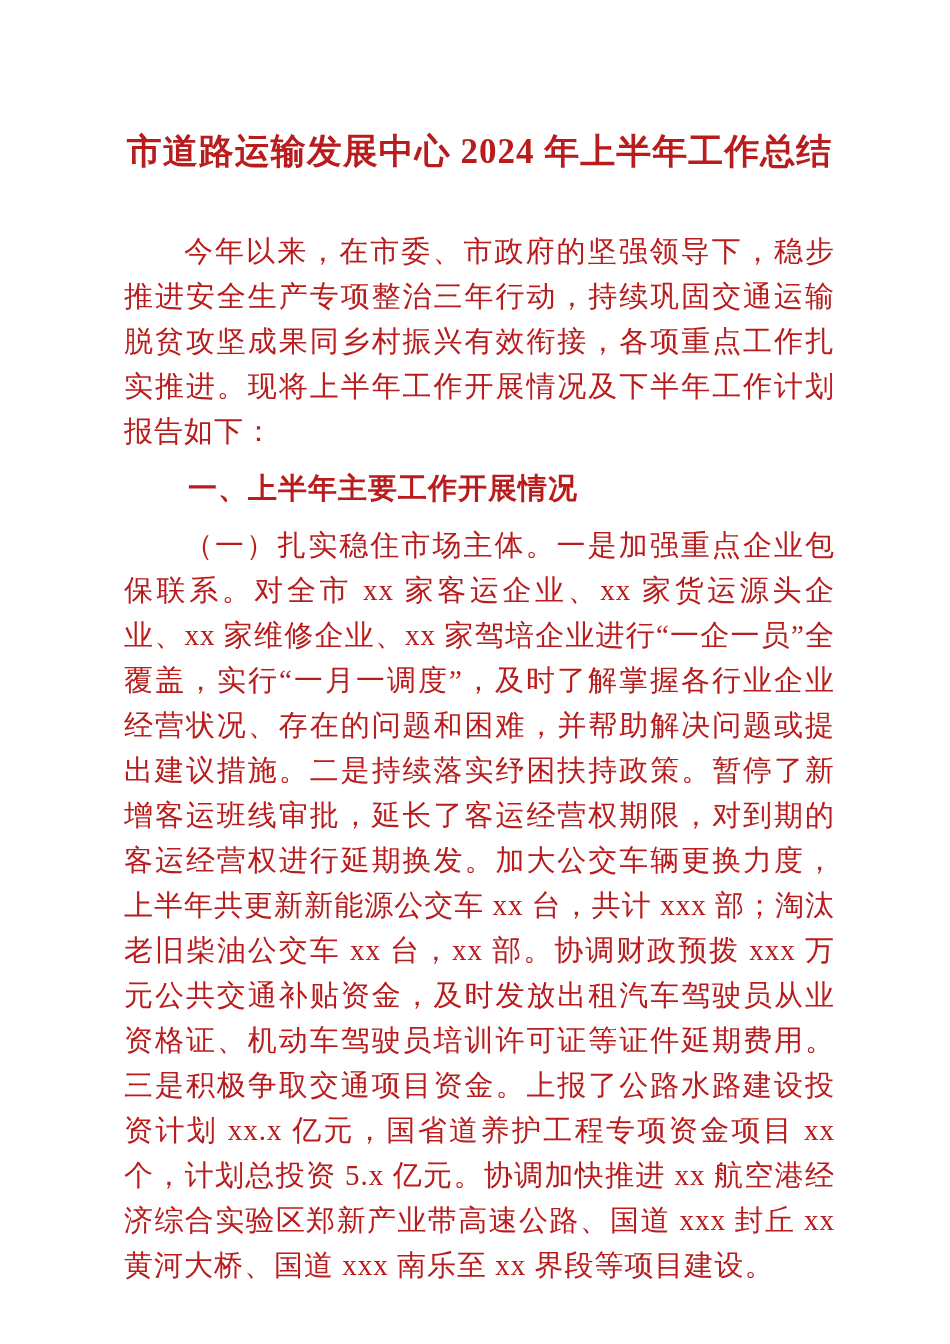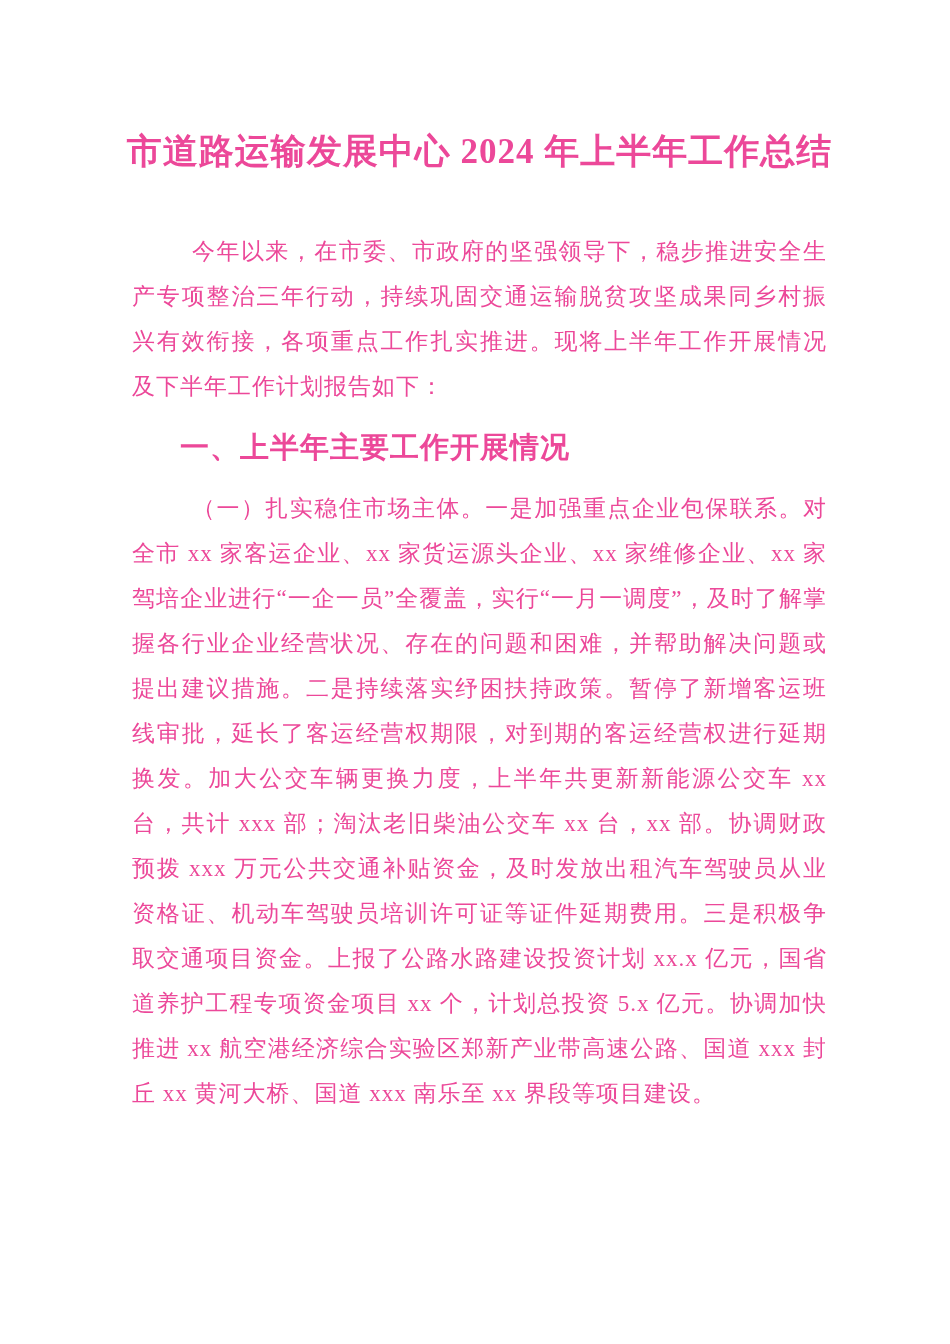--- a/index.html
+++ b/index.html
@@ -6,53 +6,53 @@
     margin: 0;
     padding: 0;
     background: #ffffff;
   }
   .page {
     position: relative;
     width: 950px;
     height: 1344px;
     box-sizing: border-box;
     background: #ffffff;
-    color: #ec4899;
+    color: #b91c1c;
     padding: 127px 107px 0 116px;
     overflow: hidden;
   }
   .doc-title {
     font-family: "Liberation Serif", "DejaVu Serif", serif;
     font-weight: bold;
     font-size: 35px;
     line-height: 50px;
     text-align: center;
     letter-spacing: 1px;
     margin: 0 0 52px 0;
   }
   .title-line {
     display: block;
   }
   .body-para {
     font-family: "Liberation Serif", "DejaVu Serif", serif;
-    font-size: 23px;
+    font-size: 29px;
     line-height: 45px;
     letter-spacing: 1px;
     text-align: justify;
     text-indent: 60px;
-    margin: 16px;
+    margin: 8px;
   }
   .section-heading {
     font-family: "Liberation Sans", "DejaVu Sans", sans-serif;
     font-weight: bold;
     font-size: 29px;
     line-height: 45px;
     letter-spacing: 1px;
     text-indent: 60px;
-    margin: 4px;
+    margin: 12px;
   }
   .para-lead {
     font-weight: normal;
   }
 </style>
 </head>
 <body>
 
 <div class="page">
 

